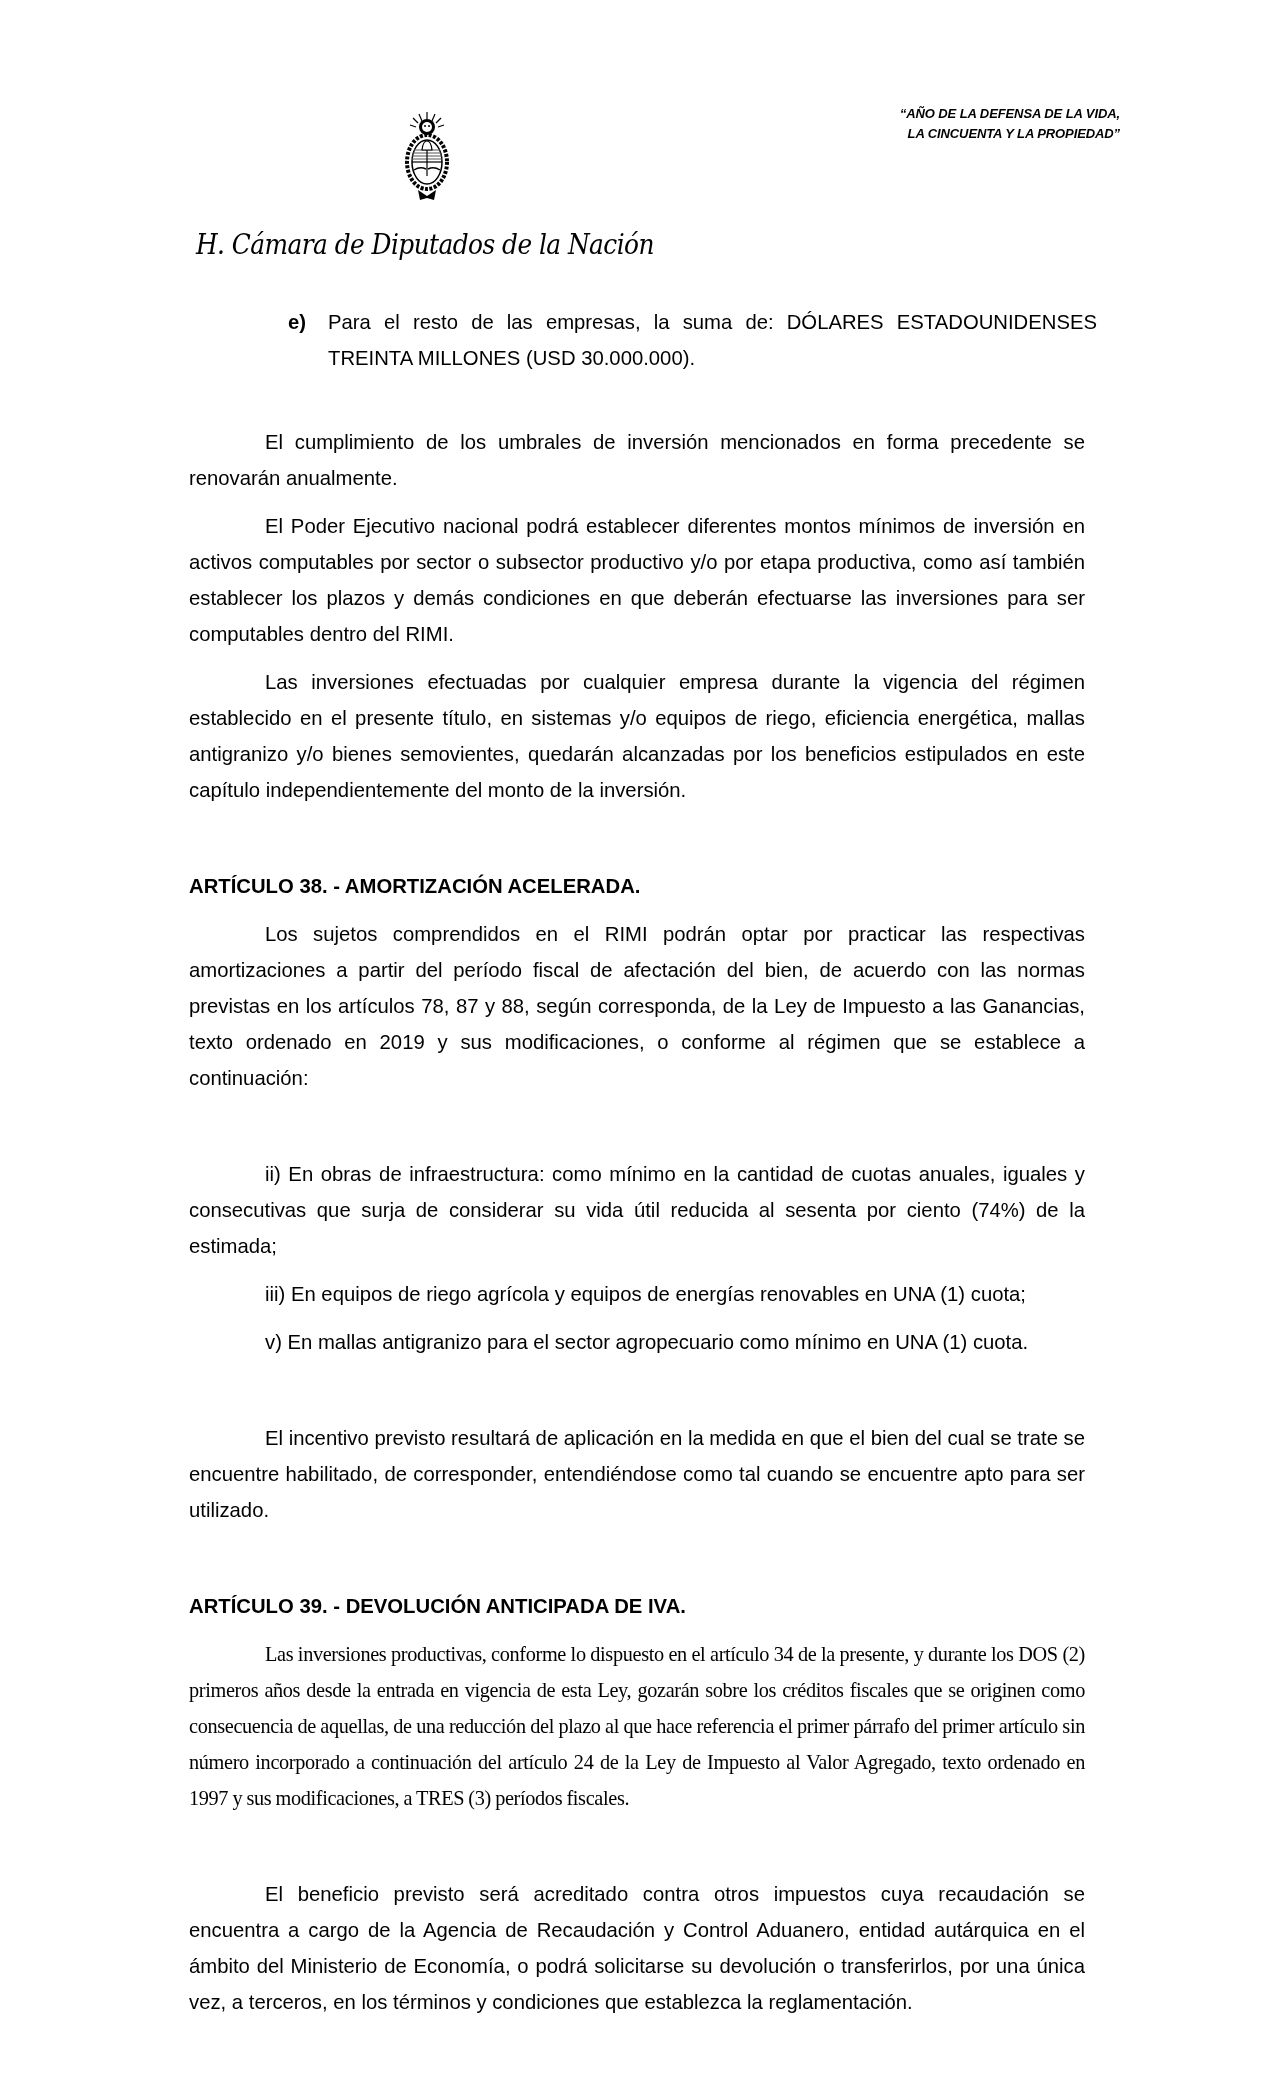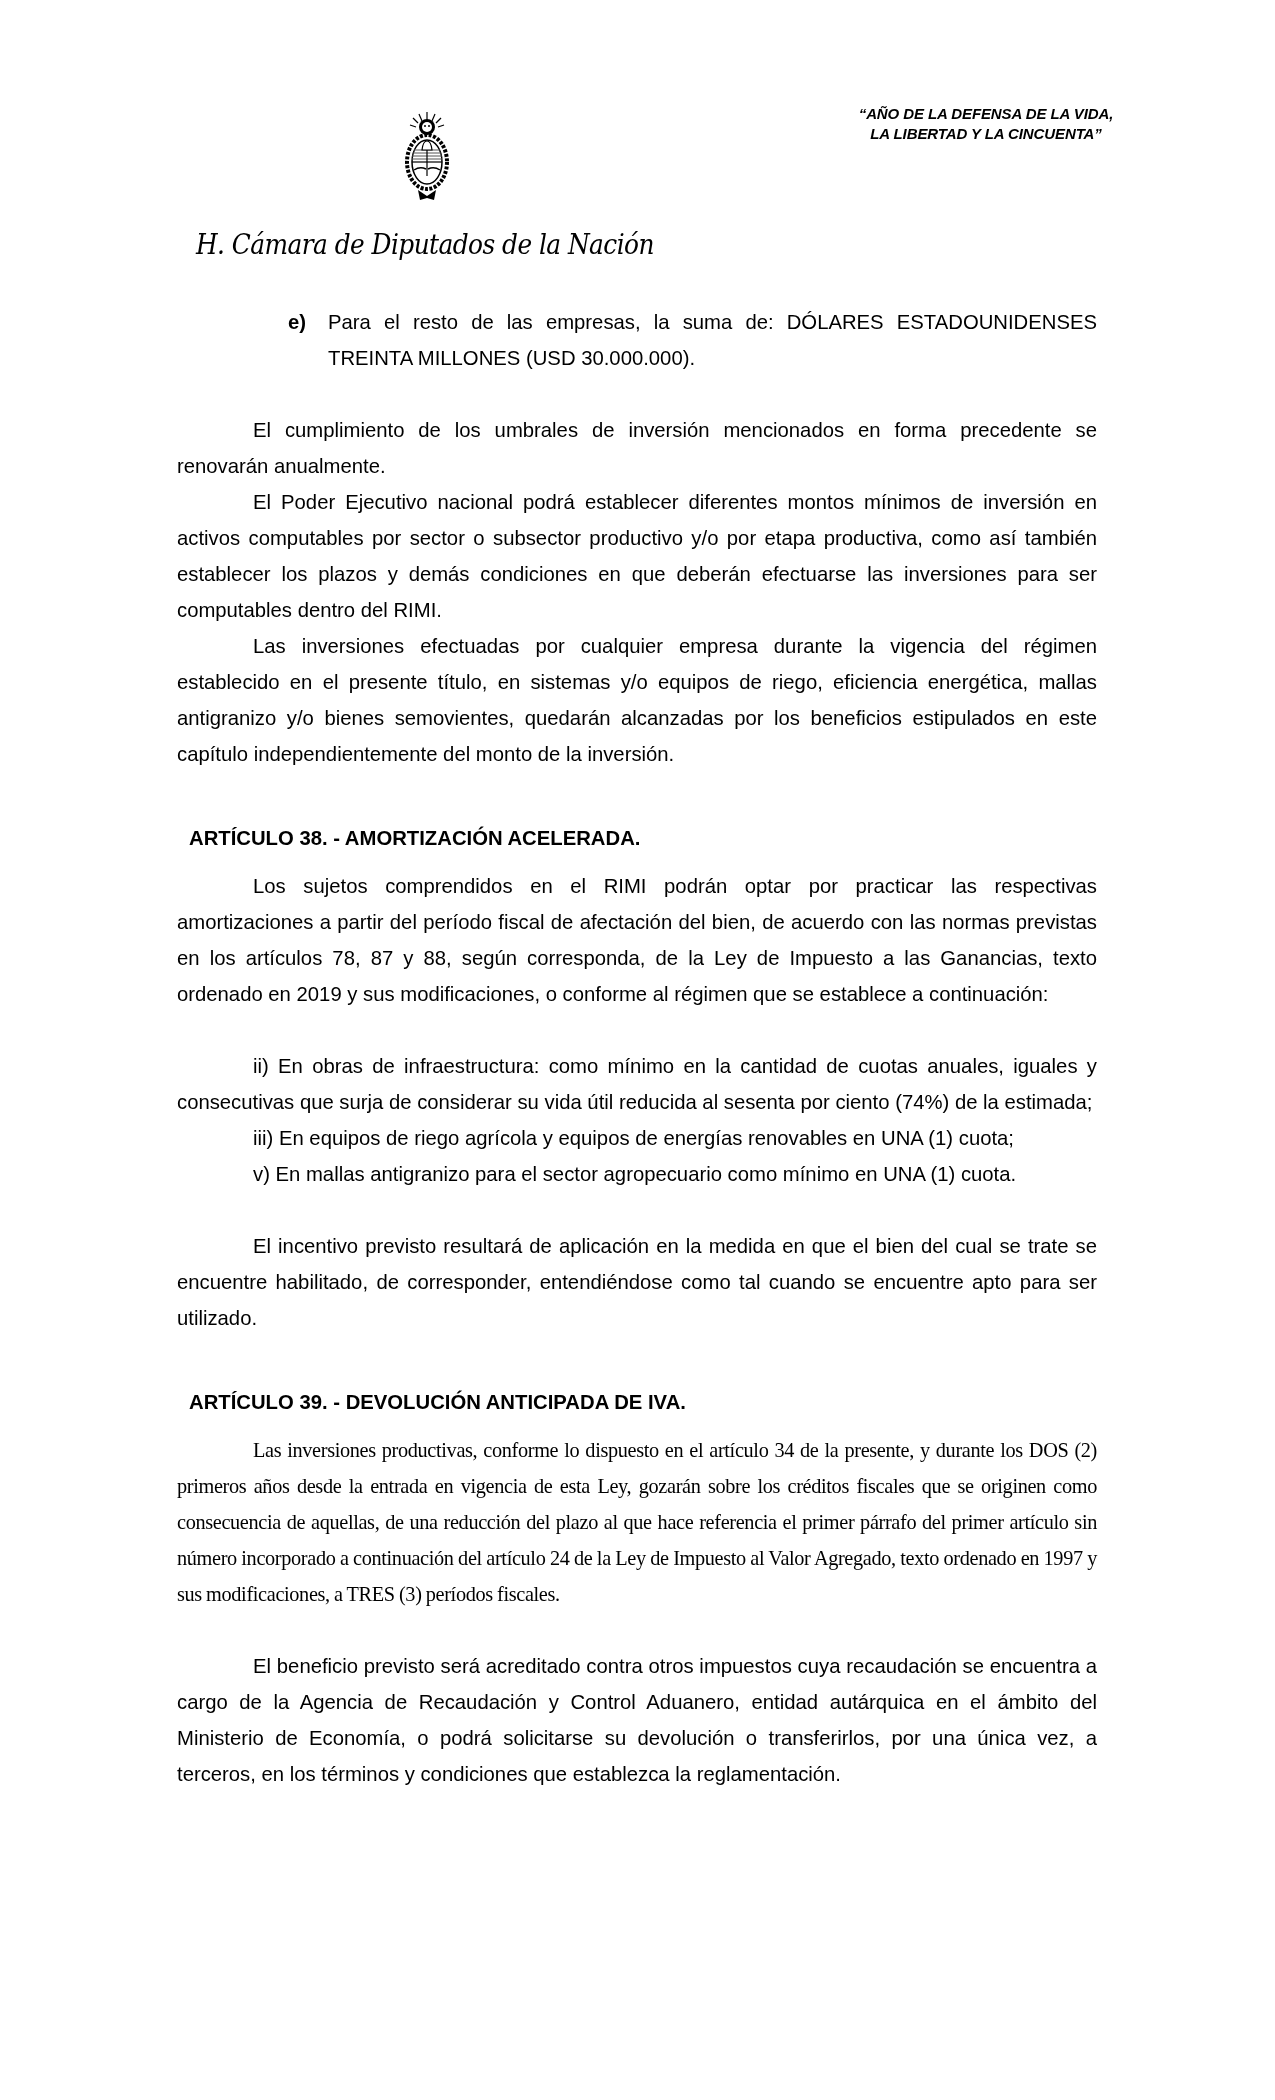--- a/index.html
+++ b/index.html
@@ -1,24 +1,24 @@
 <!DOCTYPE html>
 <html><head>
 <meta charset="utf-8">
 <style>
   html, body { margin: 0; padding: 0; background: #ffffff; }
   body { width: 1275px; height: 2100px; position: relative; overflow: hidden; color: #000; }
   .page { position: absolute; left: 0; top: 0; width: 1275px; height: 2100px; background: #fff; }
 
   .motto {
-    position: absolute; left: 821px; top: 104px; width: 330px;
-    text-align: center;
+    position: absolute; left: 790px; top: 104px; width: 330px;
+    text-align: right;
     font-family: "Liberation Sans", sans-serif;
     font-weight: bold; font-style: italic;
-    font-size: 15px; line-height: 20px; letter-spacing: -0.1px;
+    font-size: 13px; line-height: 20px; letter-spacing: -0.1px;
   }
   .motto div { white-space: nowrap; }
 
   .coat {
     position: absolute; left: 400px; top: 110px; width: 54px; height: 96px;
   }
 
   .chamber {
     position: absolute; left: 196px; top: 228px;
     font-family: "DejaVu Serif", serif; font-style: italic;
@@ -26,38 +26,38 @@
     letter-spacing: -0.6px;
     transform: scaleX(0.92); transform-origin: left center;
   }
 
   .body {
     position: absolute; left: 177px; top: 304px; width: 920px;
     font-family: "Liberation Sans", sans-serif;
     font-size: 20.3px; line-height: 36px;
   }
   .p {
-    text-align: justify; text-indent: 76px; margin: 0;
+    text-align: justify; text-indent: 76px; margin: 12px;
   }
   .blank { height: 36px; }
   .heading { font-weight: bold; margin: 12px; }
 
   .list-e { position: relative; padding-left: 151px; text-align: justify; }
   .list-e .marker { position: absolute; left: 111px; top: 0; font-weight: bold; }
 
   .line-tight { letter-spacing: -0.35px; word-spacing: -0.5px; font-family: Liberation Serif, serif; }
 </style>
 </head>
 <body>
 
 <div class="page">
 
   <div class="motto">
     <div>“AÑO DE LA DEFENSA DE LA VIDA,</div>
-    <div>LA LIBERTAD Y LA CINCUENTA”</div>
+    <div>LA CINCUENTA Y LA PROPIEDAD”</div>
   </div>
 
   <div class="coat">
     <svg width="54" height="96" viewBox="0 0 54 96">
 
       <g stroke="#000" stroke-width="1.2">
         <line x1="27" y1="2" x2="27" y2="10"></line>
         <line x1="19" y1="4" x2="22" y2="11"></line>
         <line x1="35" y1="4" x2="32" y2="11"></line>
         <line x1="13" y1="8" x2="18" y2="13"></line>

